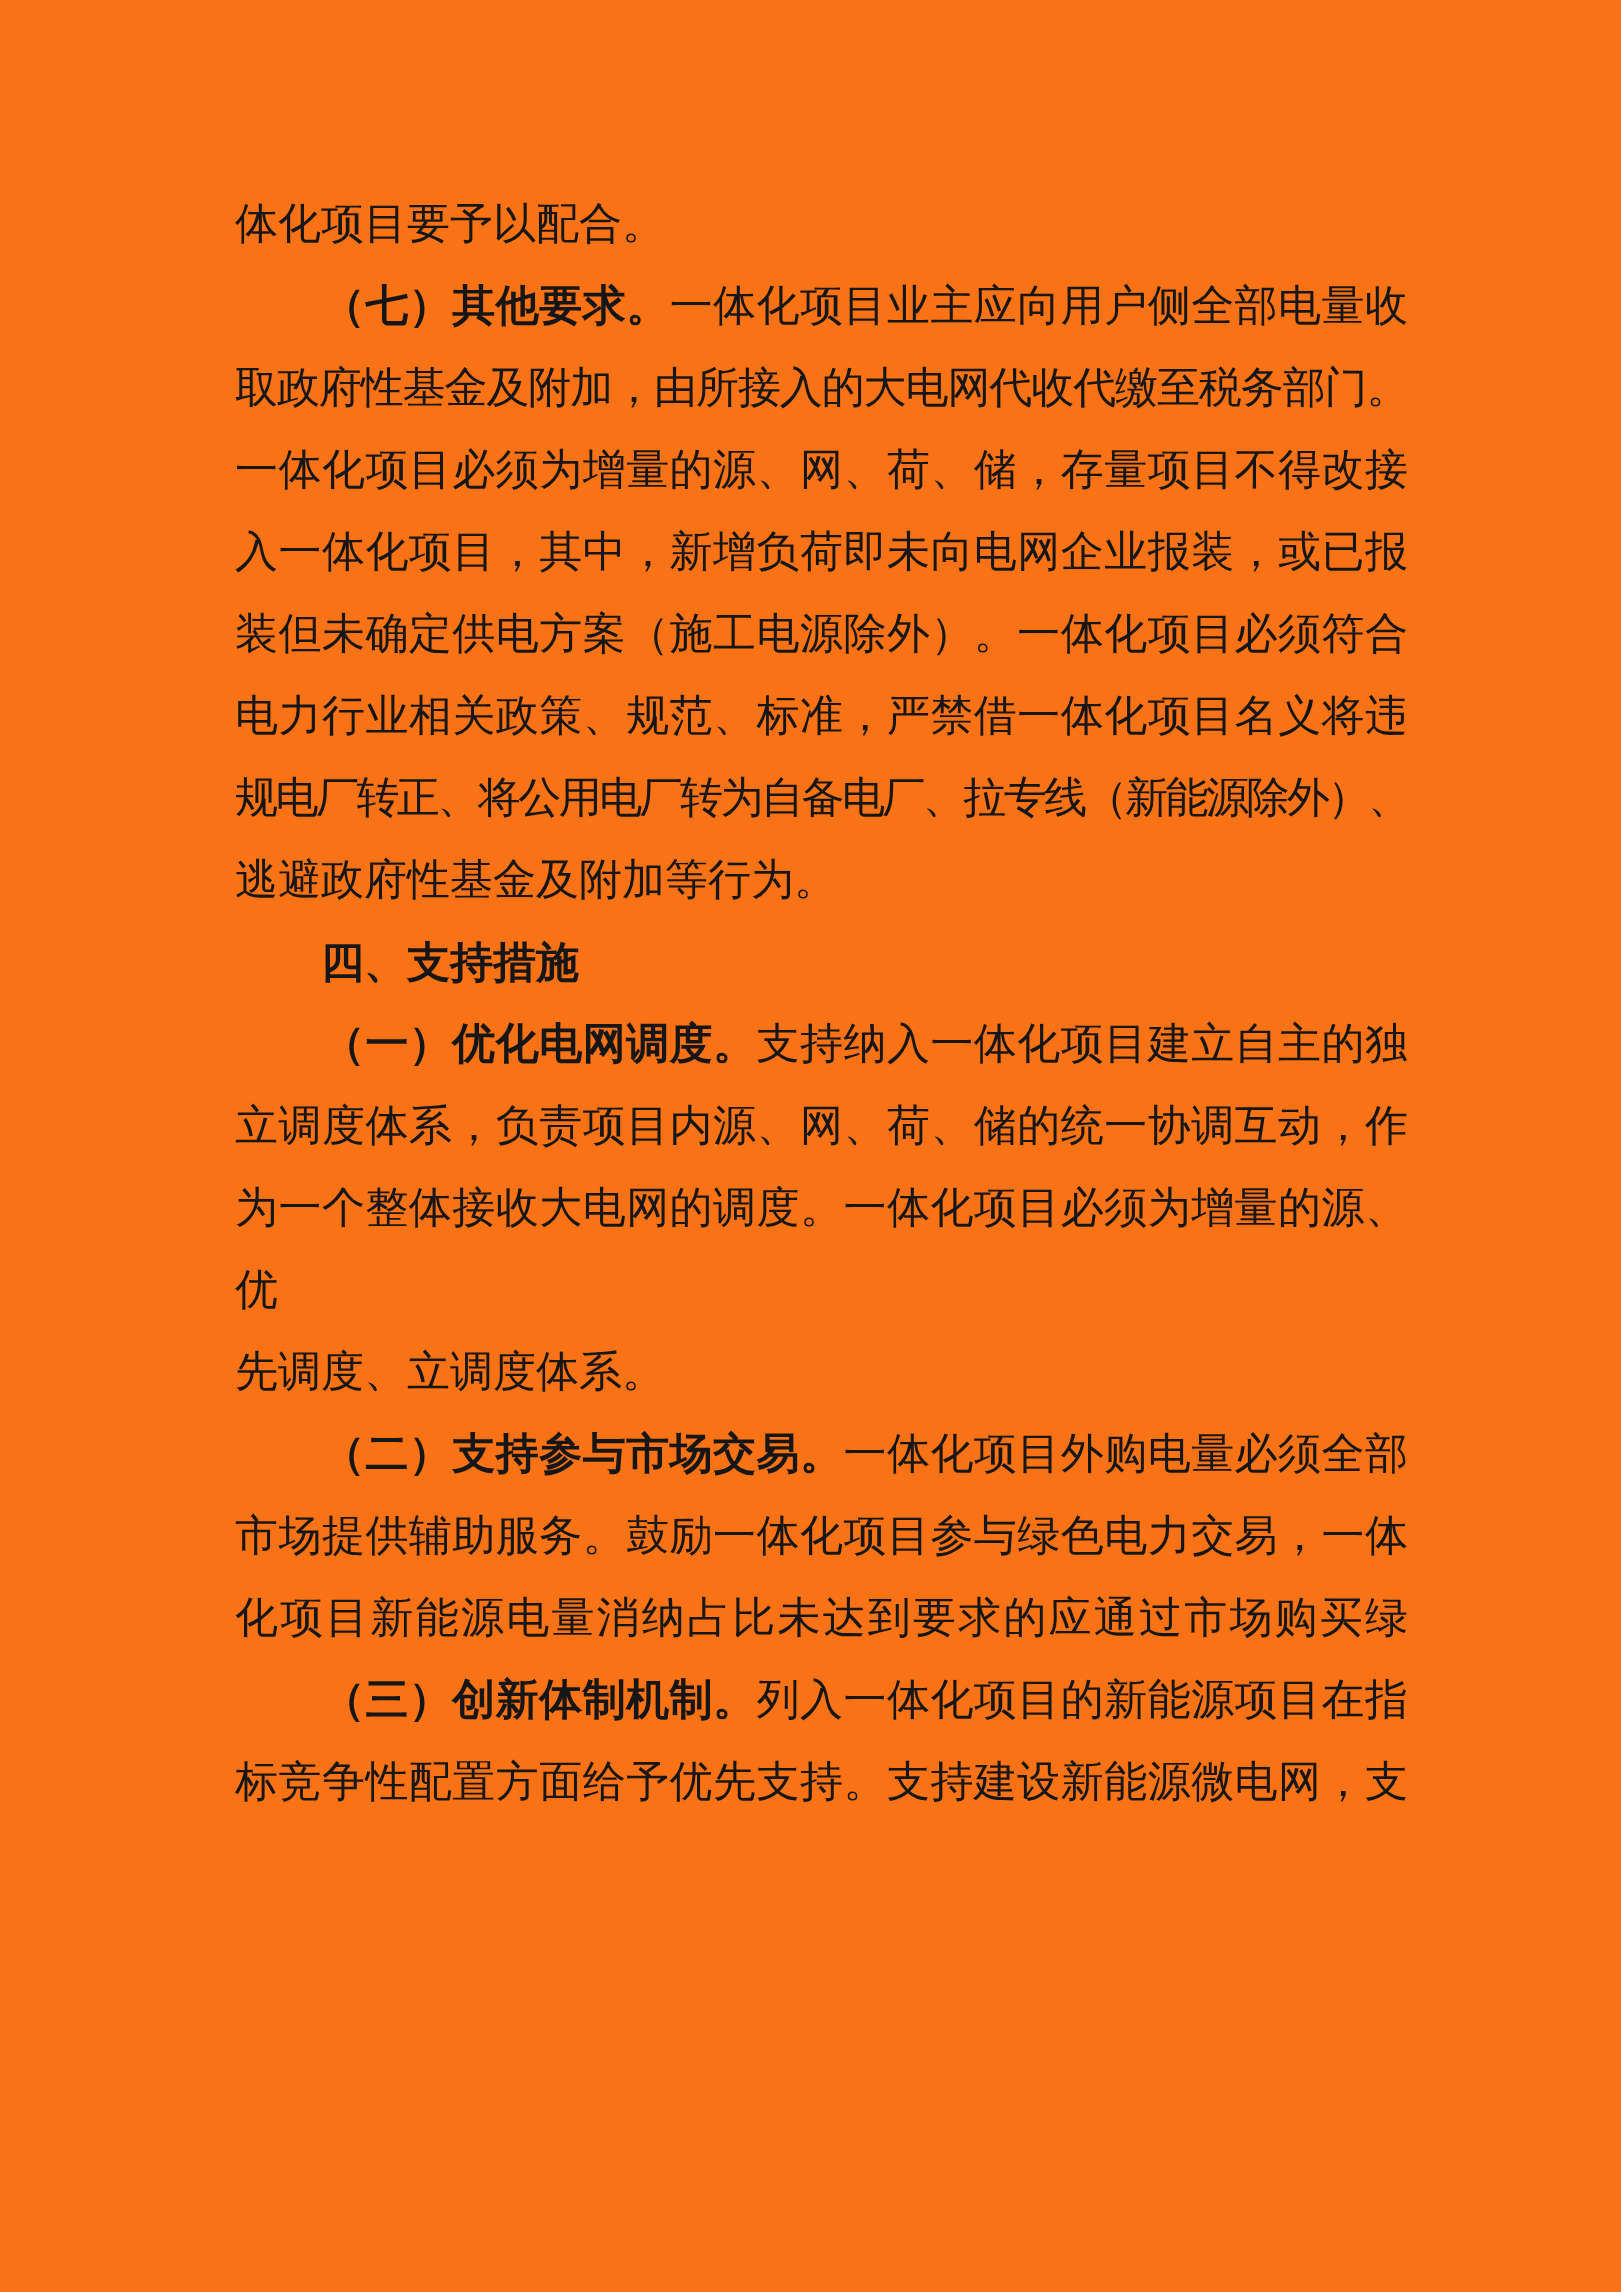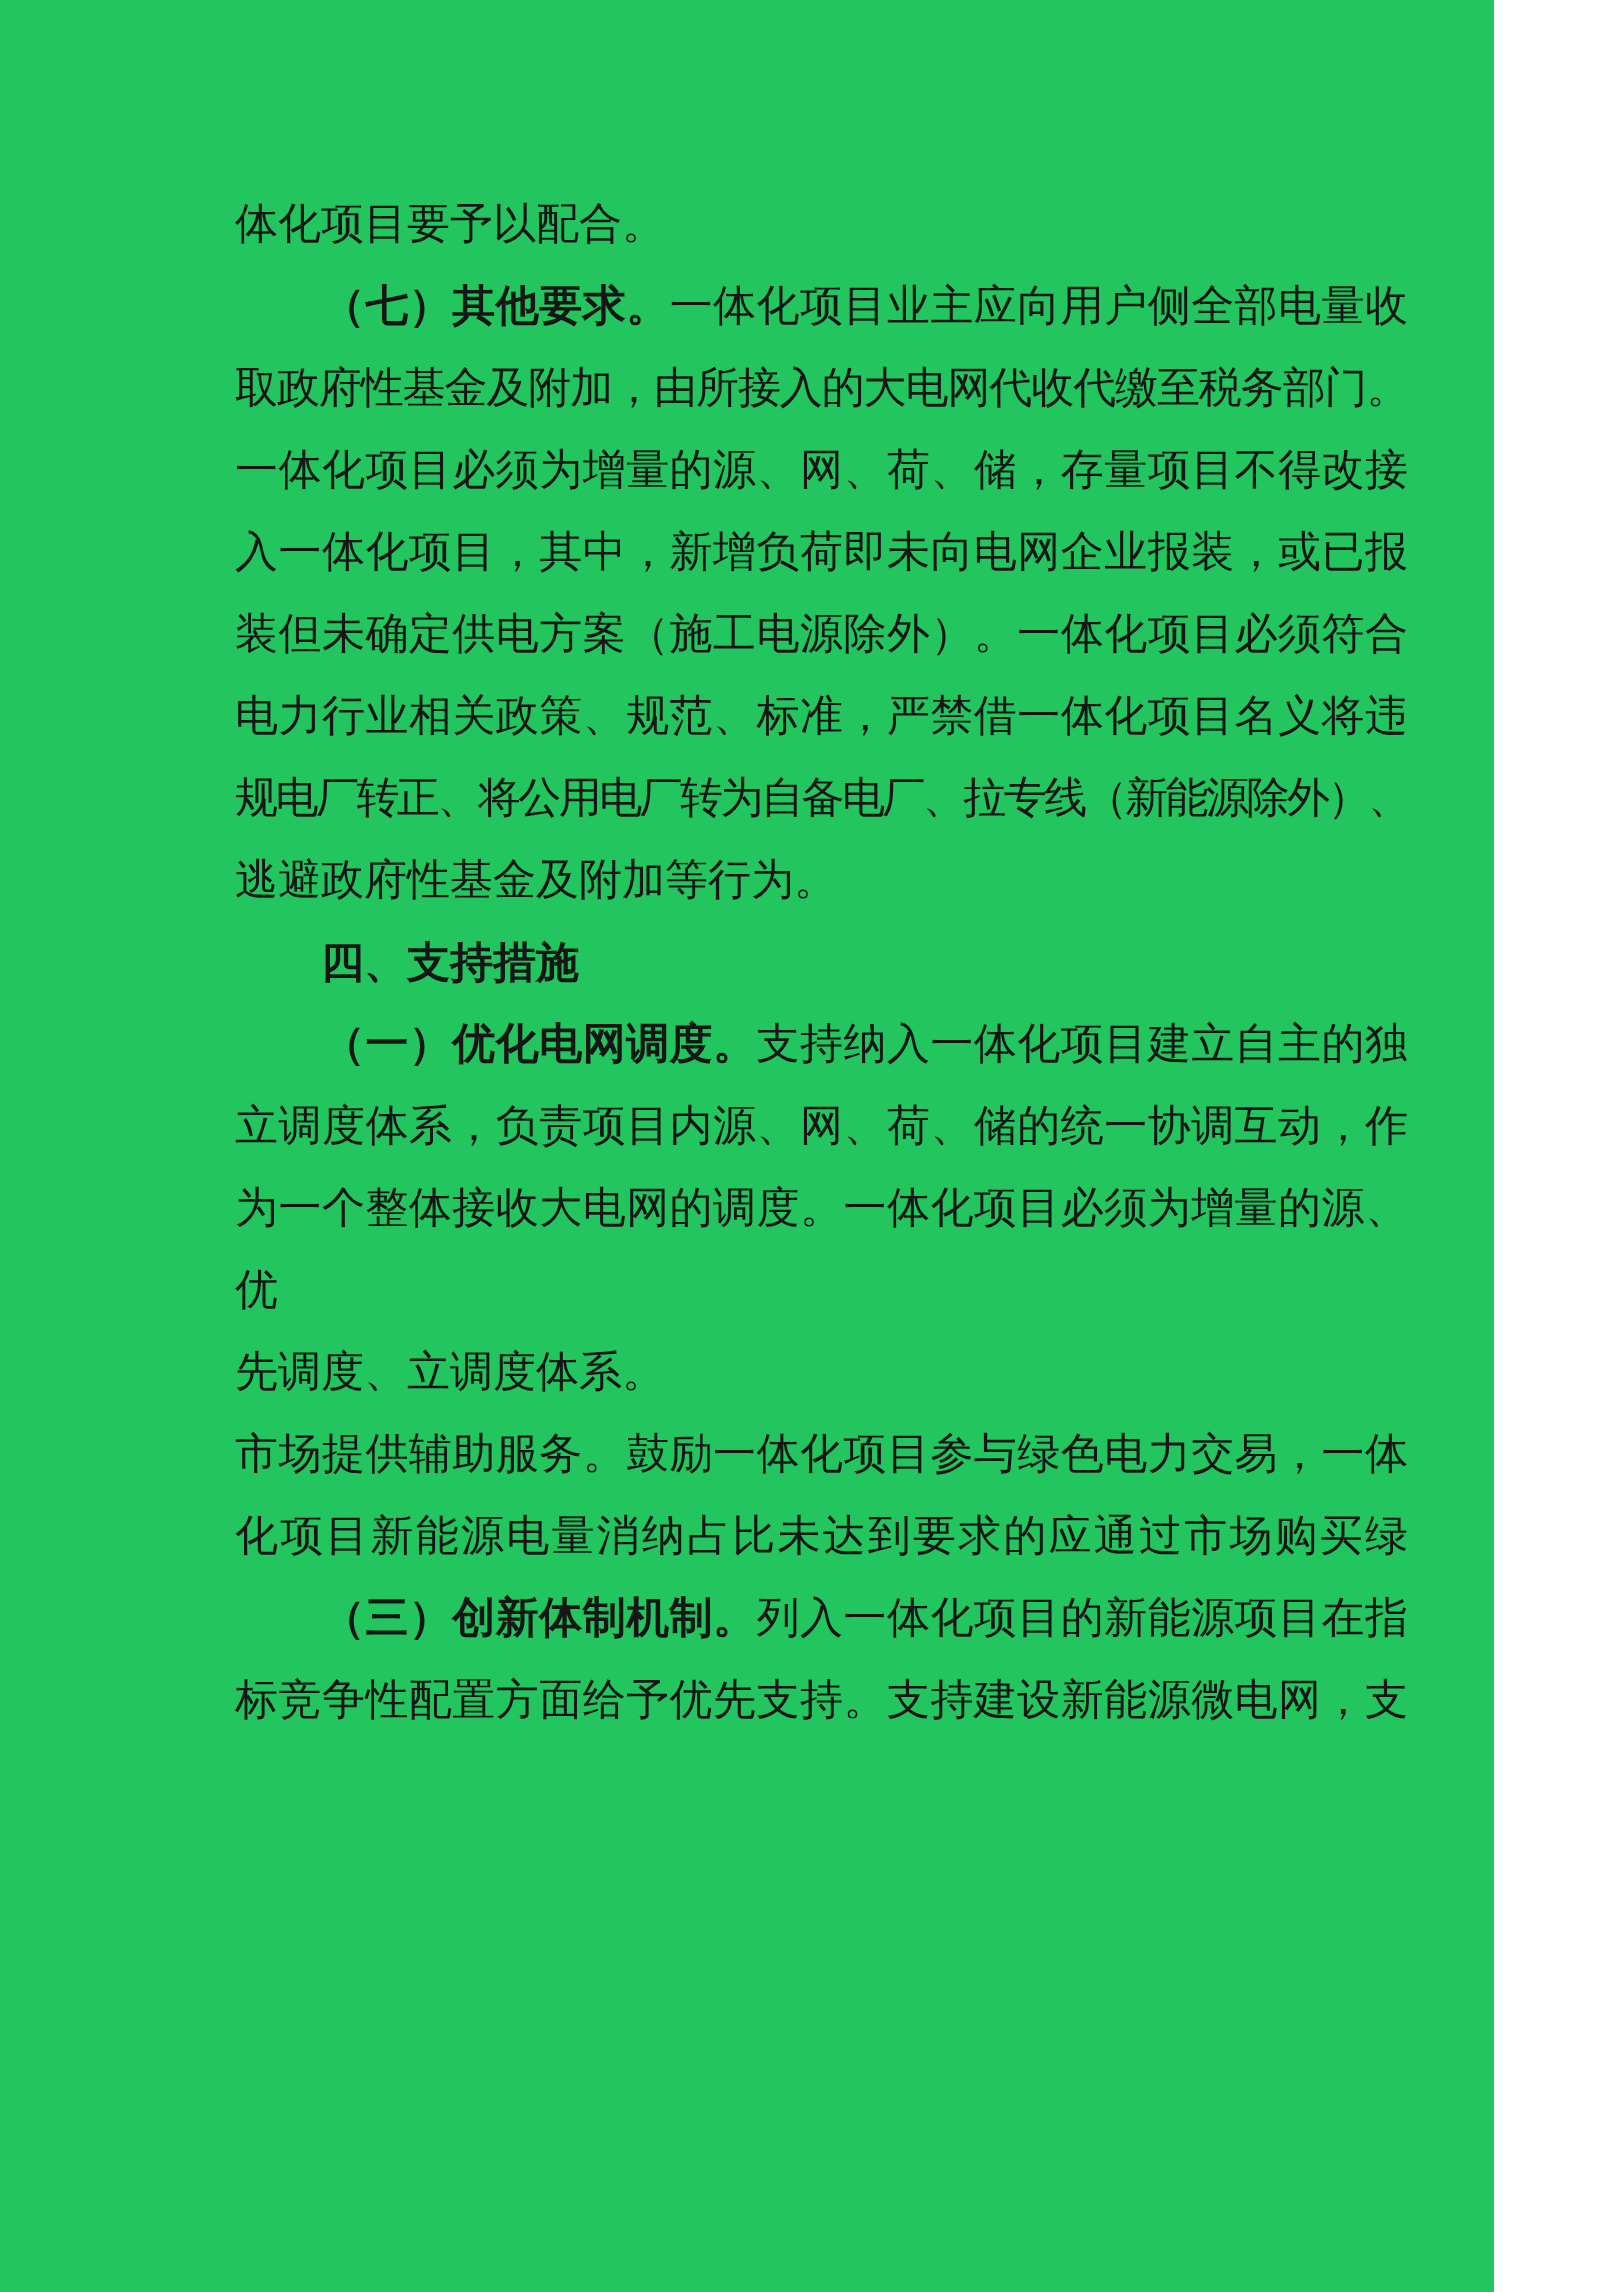--- a/index.html
+++ b/index.html
@@ -1,20 +1,20 @@
 <!DOCTYPE html>
 <html><head>
 <meta charset="utf-8">
 <style>
   html, body { margin: 0; padding: 0; background: #ffffff; }
   .page {
     position: relative;
-    width: 1494px;
+    width: 1621px;
     height: 2293px;
-    background: #22c55e;
+    background: #f97316;
     overflow: hidden;
     font-family: "Liberation Serif", "DejaVu Serif", serif;
   }
   .text-block {
     position: absolute;
     left: 235px;
     top: 183px;
     width: 1172px;
   }
   .line {
@@ -65,20 +65,21 @@
     <div class="line left heading-line"><span>　　四、支持措施</span></div>
 
     <div class="line justify"><span class="prefix-bold">　　（一）优化电网调度。</span><span>支持纳入一体化项目建立自主的独</span></div>
 
     <div class="line justify"><span>立调度体系，负责项目内源、网、荷、储的统一协调互动，作</span></div>
 
     <div class="line justify"><span>为一个整体接收大电网的调度。一体化项目必须为增量的源、优</span></div>
 
     <div class="line left"><span>先调度、立调度体系。</span></div>
 
+    <div class="line justify"><span class="prefix-bold">　　（二）支持参与市场交易。</span><span>一体化项目外购电量必须全部</span></div>
 
 
     <div class="line justify"><span>市场提供辅助服务。鼓励一体化项目参与绿色电力交易，一体</span></div>
 
     <div class="line justify"><span>化项目新能源电量消纳占比未达到要求的应通过市场购买绿</span></div>
 
 
     <div class="line justify"><span class="prefix-bold">　　（三）创新体制机制。</span><span>列入一体化项目的新能源项目在指</span></div>
 
     <div class="line justify"><span>标竞争性配置方面给予优先支持。支持建设新能源微电网，支</span></div>

